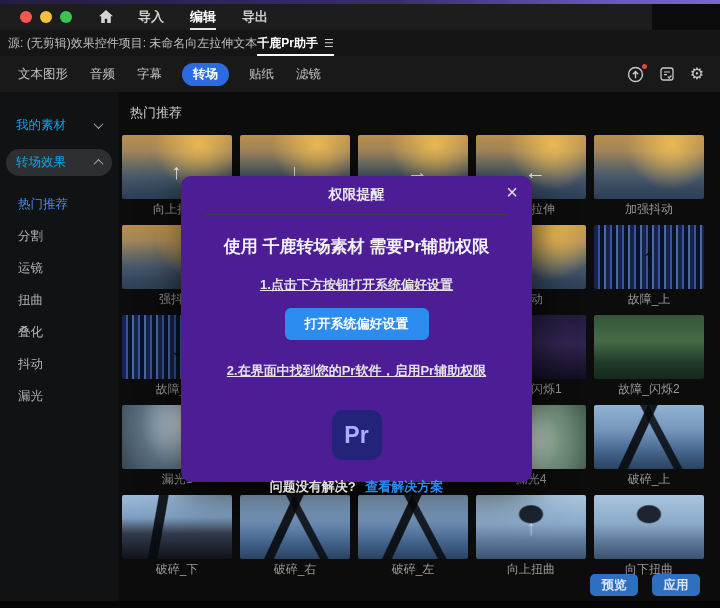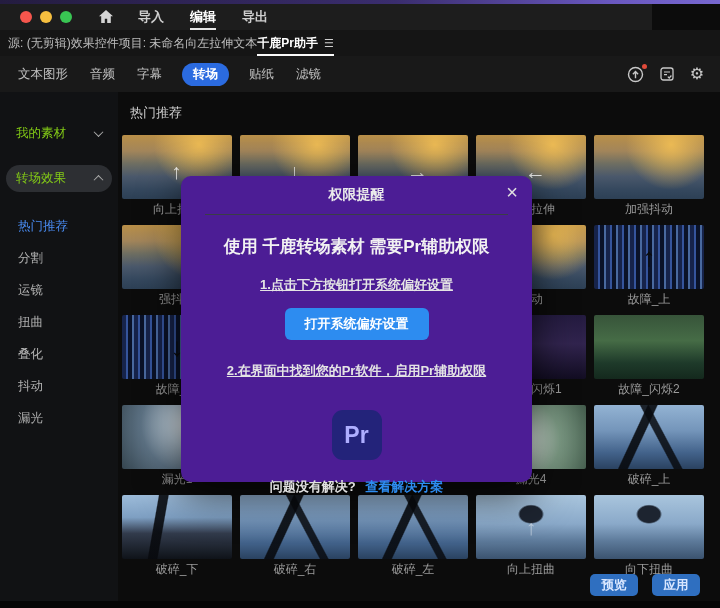--- a/index.html
+++ b/index.html
@@ -31,21 +31,21 @@
   .cat-tab{padding:3px 2px;white-space:nowrap;}
   .cat-tab.active{background:#2b6be0;color:#fff;padding:3px 11px;border-radius:12px;font-weight:bold;}
   .tb-icons{position:absolute;right:16px;top:0;height:36px;display:flex;align-items:center;gap:15px;}
   .tb-ic{position:relative;display:flex;align-items:center;}
   .red-dot{position:absolute;top:-2px;right:-3px;width:5px;height:5px;border-radius:50%;background:#e04a3a;}
   .gear{font-size:16px;color:#c8c8c8;line-height:1;}
   
   .sidebar{position:absolute;top:92px;left:0;width:118px;height:516px;background:#111214;}
   #sidebar-groups{padding-top:10px;}
   .side-group{height:27px;display:flex;align-items:center;justify-content:space-between;
-    margin:18px 6px;padding:0 10px;font-size:12.5px;color:#84cc16;}
+    margin:10px 6px;padding:0 10px;font-size:12.5px;color:#0ea5e9;}
   .side-group.active{background:#2d2f33;border-radius:14px;}
   .chev{width:7px;height:7px;border-right:1.5px solid #aaa;border-bottom:1.5px solid #aaa;}
   .chev.down{transform:rotate(45deg) translate(-1px,-1px);}
   .chev.up{transform:rotate(-135deg) translate(-1px,-1px);}
   #sidebar-items{margin-top:12px;}
   .side-item{height:32px;display:flex;align-items:center;padding-left:18px;font-size:12.5px;color:#b2b2b2;}
   .side-item.active{color:#4a8df5;}
   
   .content{position:absolute;left:118px;top:92px;width:602px;height:516px;background:#0c0c0c;}
   .section-title{position:absolute;left:12px;top:12px;font-size:13px;color:#cfcfcf;}

